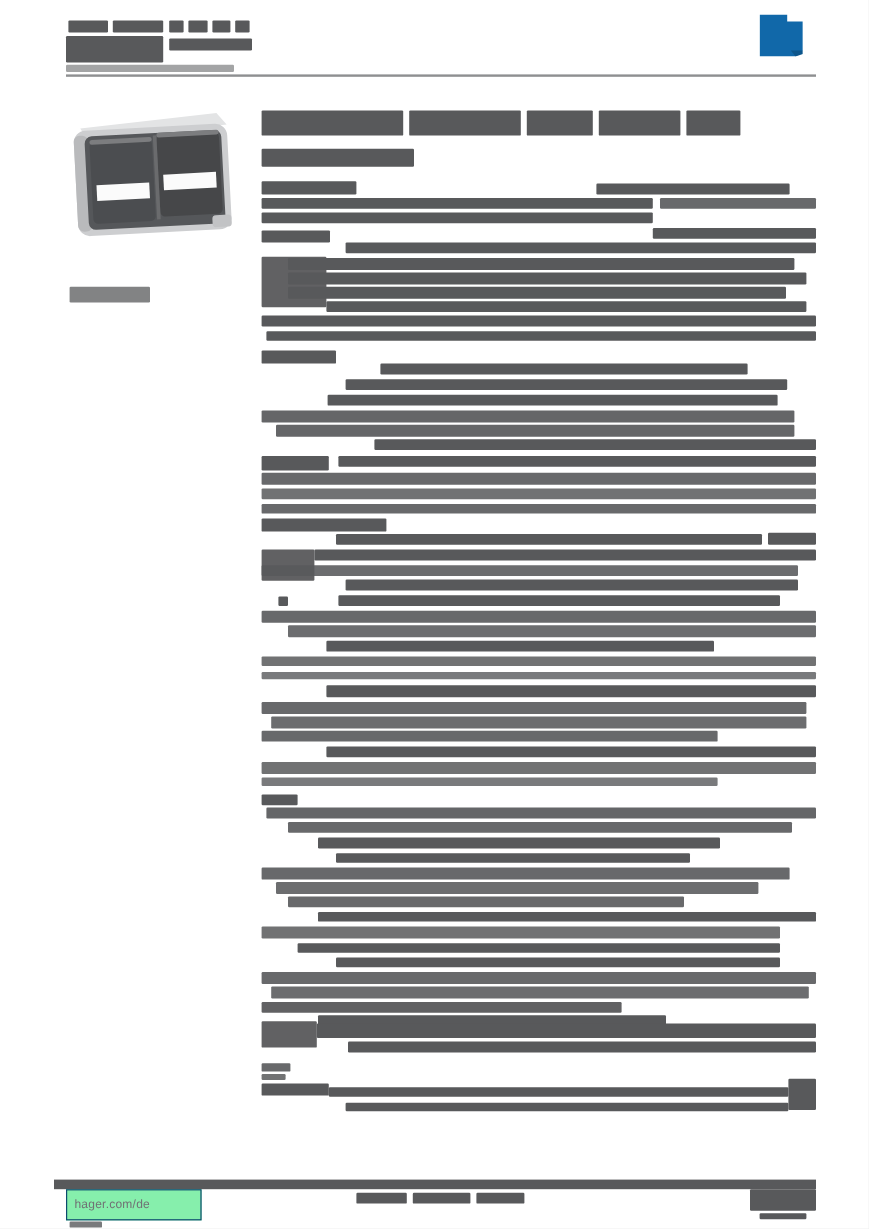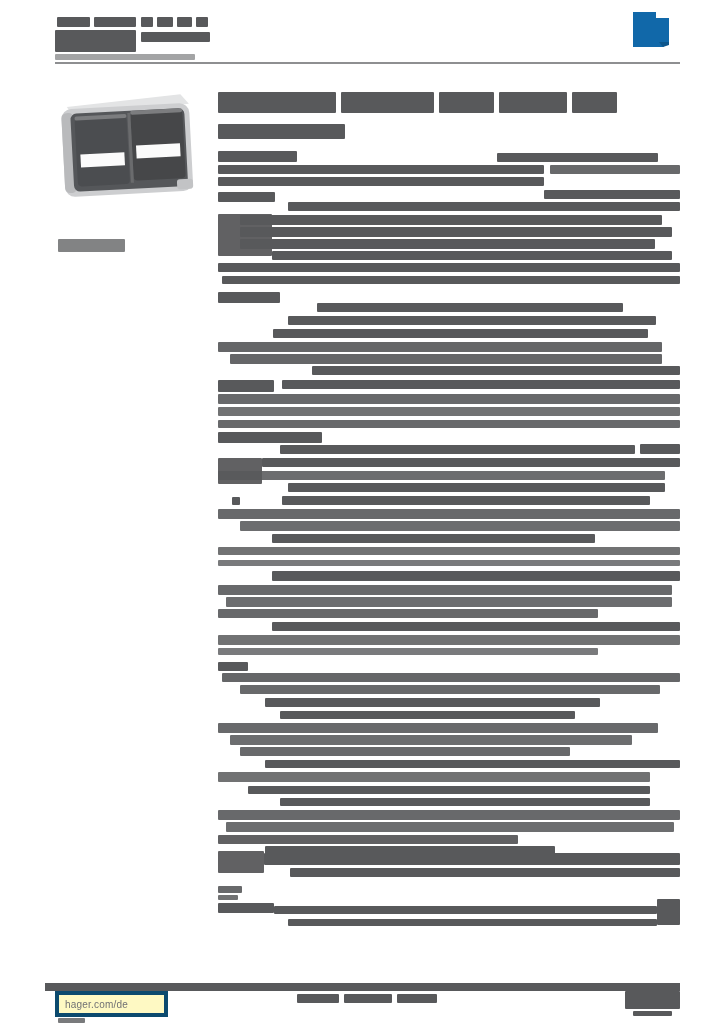--- a/index.html
+++ b/index.html
@@ -6,22 +6,22 @@
   .page{
     position:relative;width:724px;height:1024px;margin:0 auto;background:#ffffff;overflow:hidden;
   }
   .abs{position:absolute;inset:0;pointer-events:none;}
   .bar{position:absolute;background:#58595b;border-radius:1px;}
   .rule{position:absolute;left:55px;top:62px;width:625px;height:2px;background:#8e8f91;}
   .logo{position:absolute;left:633px;top:12px;width:36px;height:35px;}
   .photo{position:absolute;left:55px;top:90px;width:145px;height:112px;}
   .fbar{position:absolute;left:45px;top:983px;width:635px;height:8px;background:#58595b;}
   .sitebox{
-    position:absolute;left:55px;top:991px;width:113px;height:26px;background:#fef9c3;
-    border:4px solid #0c4a6e;box-sizing:border-box;display:flex;align-items:center;padding-left:6px;
+    position:absolute;left:55px;top:991px;width:113px;height:26px;background:#86efac;
+    border:1px solid #0c4a6e;box-sizing:border-box;display:flex;align-items:center;padding-left:6px;
   }
   .sitebox span{font-size:10px;color:#707174;letter-spacing:.2px;}
 </style>
 </head>
 <body>
 
 <div class="page">
 
   <div class="abs">
       <div class="bar" style="left: 57px; top: 17px; width: 33px; height: 10px; background: rgb(88, 89, 91);"></div>

